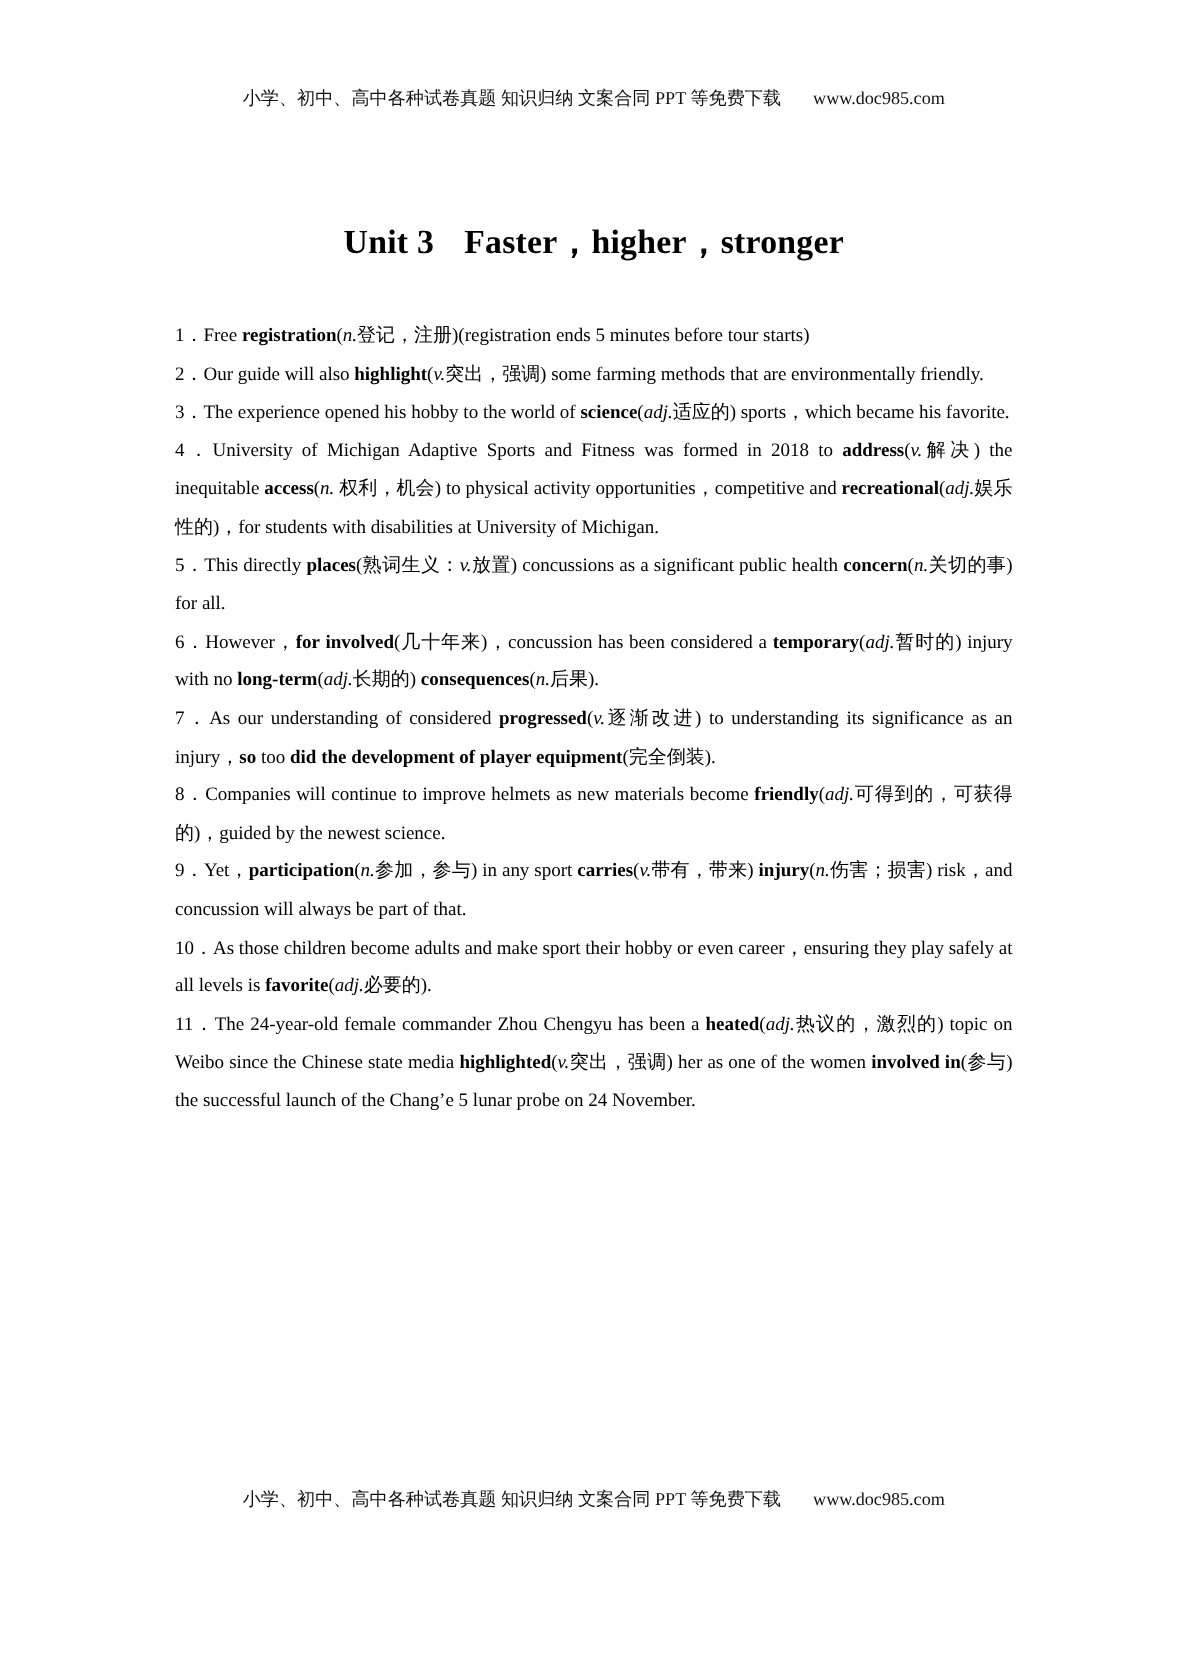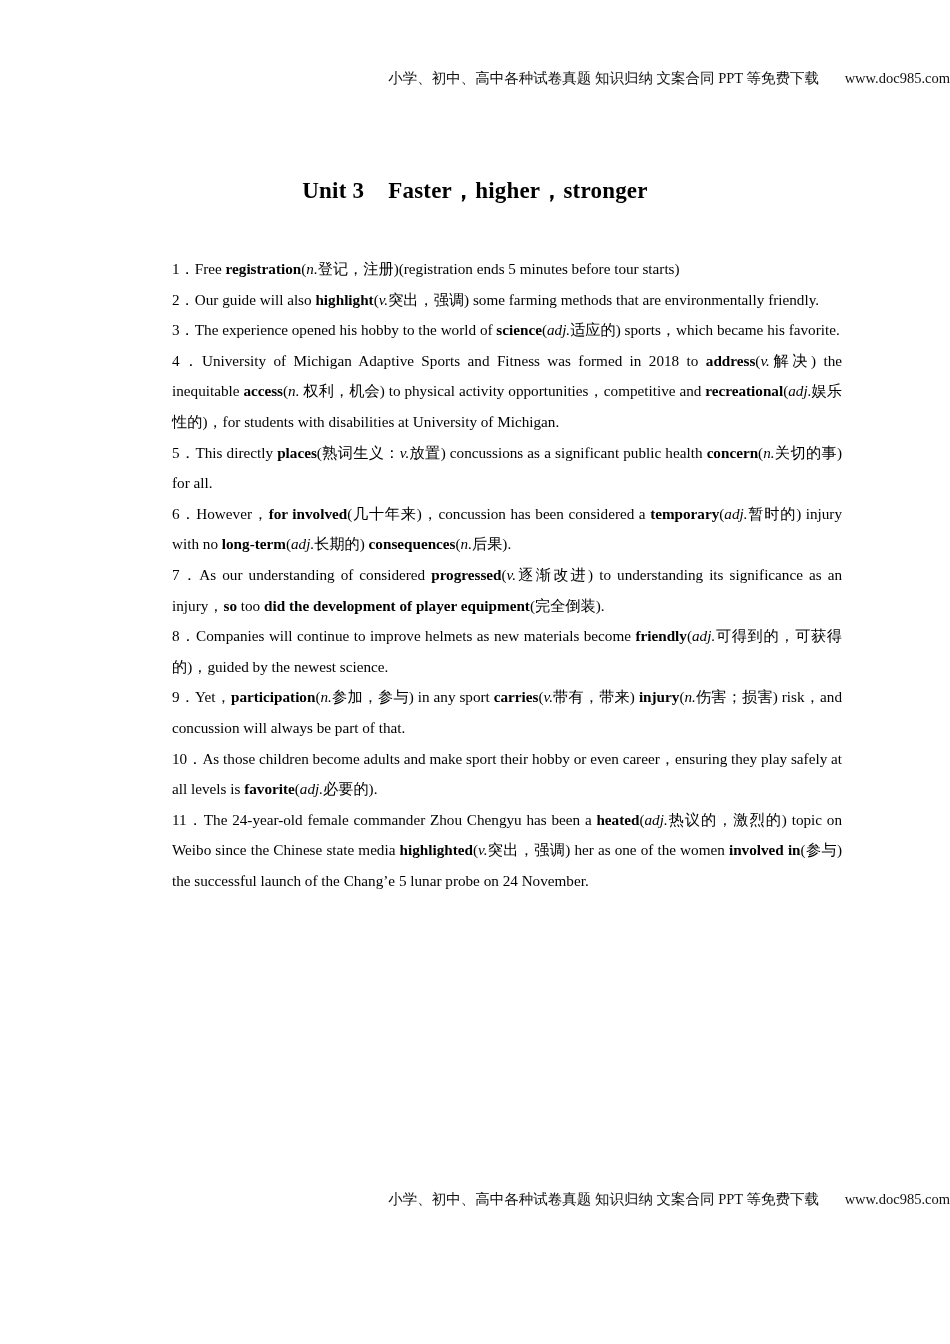--- a/index.html
+++ b/index.html
@@ -1,27 +1,27 @@
 <!DOCTYPE html>
 <html><head>
 <meta charset="utf-8">
 <style>
   html, body { margin: 0; padding: 0; background: #ffffff; }
   body { width: 950px; height: 1344px; position: relative; overflow: hidden;
          font-family: "Liberation Serif", "DejaVu Serif", serif; color: #000; }
-  .header, .footer { position: absolute; left: 0; width: 950px; text-align: right;
+  .header, .footer { position: absolute; left: 0; width: 950px; text-align: center;
          font-size: 14.5px; color: #111; }
   .header { top: 69px; }
   .footer { top: 1190px; }
   .header .site, .footer .site { margin-left: 22px; }
   .title { position: absolute; top: 175px; left: 0; width: 950px; text-align: center;
-           font-weight: bold; font-size: 23px; letter-spacing: 0.2px; }
+           font-weight: bold; font-size: 27px; letter-spacing: 0.2px; }
   .title .sp { display: inline-block; width: 24px; }
   .content { position: absolute; top: 254px; left: 140px; width: 670px;
-             font-size: 15.2px; line-height: 30.6px; margin-left: 32px; }
+             font-size: 15.2px; line-height: 30.6px; }
   .item { margin: 0; text-align: justify; }
   .item b { font-weight: bold; }
   .item i { font-style: italic; }
 </style>
 </head>
 <body>
 
 <div class="header">
   <span>小学、初中、高中各种试卷真题  知识归纳  文案合同  PPT 等免费下载</span>
   <span class="site">www.doc985.com</span>

